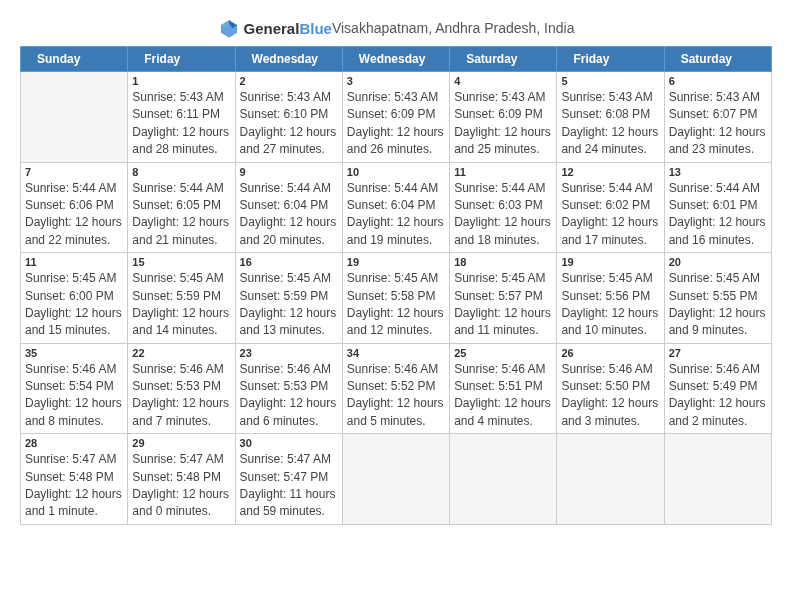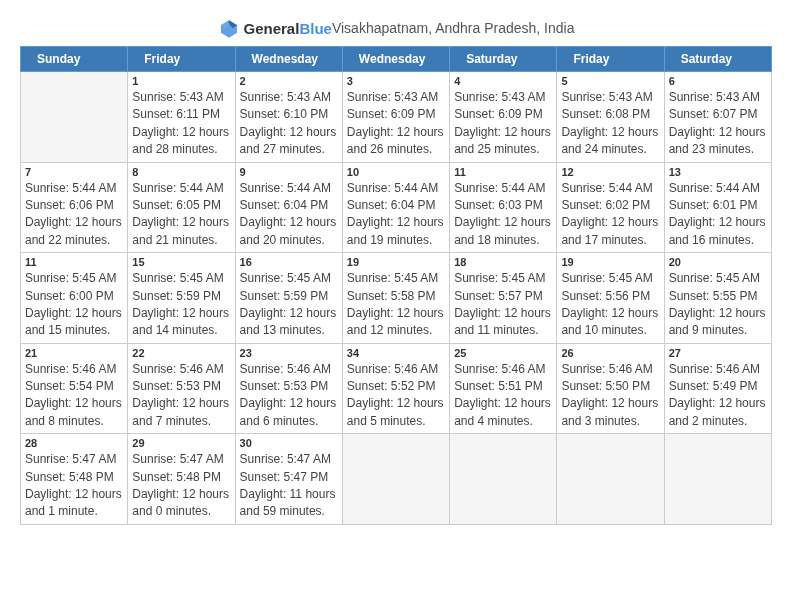--- a/index.html
+++ b/index.html
@@ -276,21 +276,21 @@
           <td>
             <div class="day-number">20</div>
             <div class="day-info" style="white-space: pre-line;">Sunrise: 5:45 AM
 Sunset: 5:55 PM
 Daylight: 12 hours
 and 9 minutes.</div>
           </td>
         </tr>
         <tr>
           <td>
-            <div class="day-number">21</div>
+            <div class="day-number">35</div>
             <div class="day-info" style="white-space: pre-line;">Sunrise: 5:46 AM
 Sunset: 5:54 PM
 Daylight: 12 hours
 and 8 minutes.</div>
           </td>
           <td>
             <div class="day-number">22</div>
             <div class="day-info" style="white-space: pre-line;">Sunrise: 5:46 AM
 Sunset: 5:53 PM
 Daylight: 12 hours

